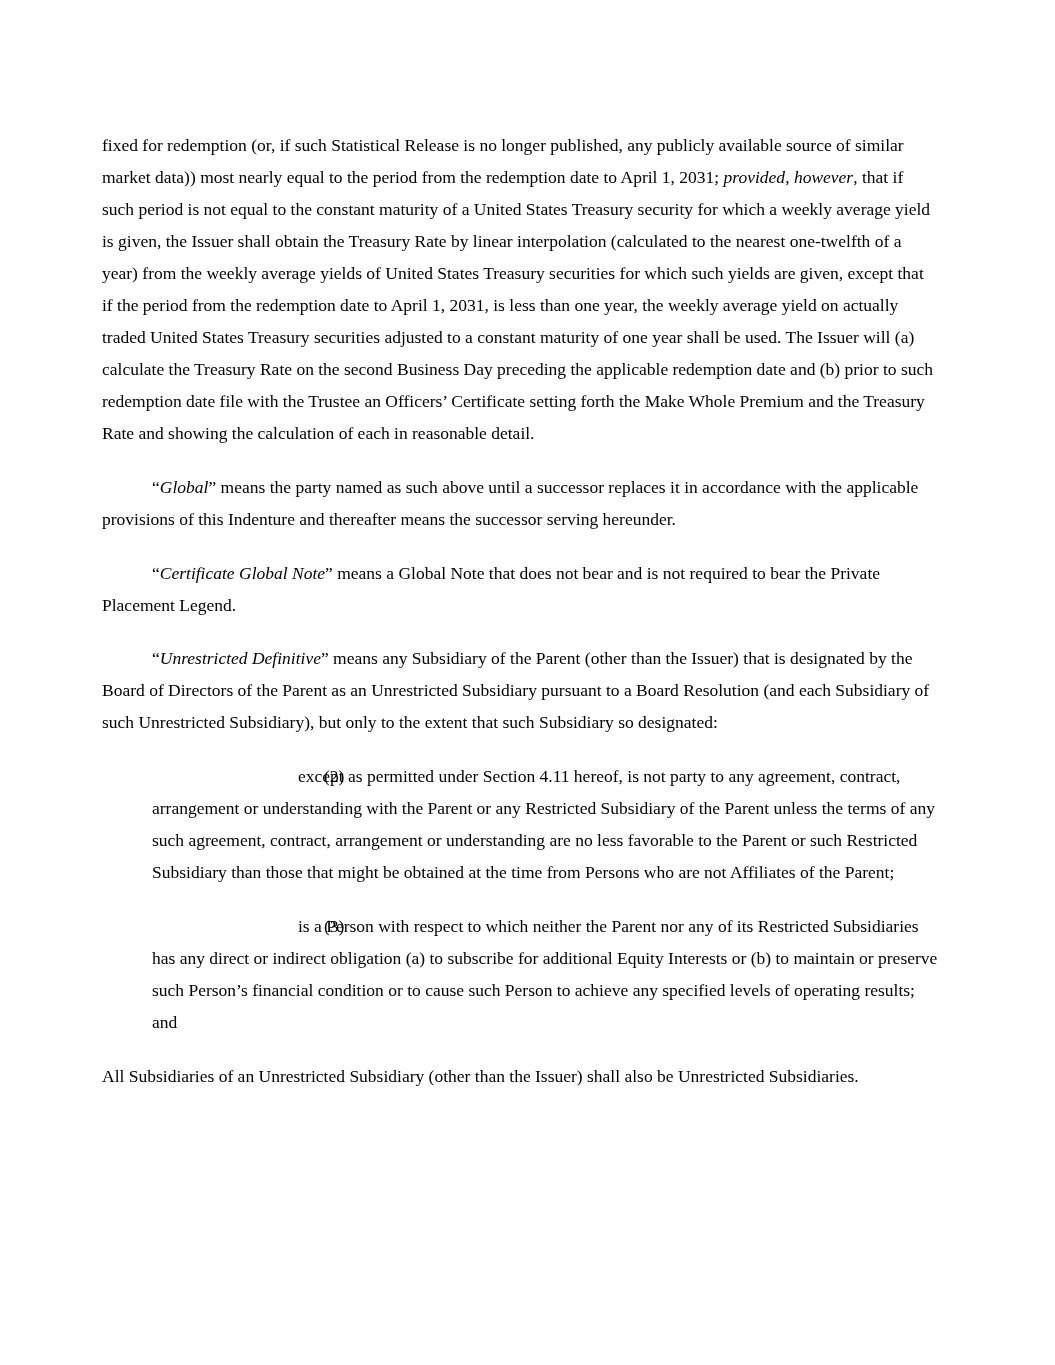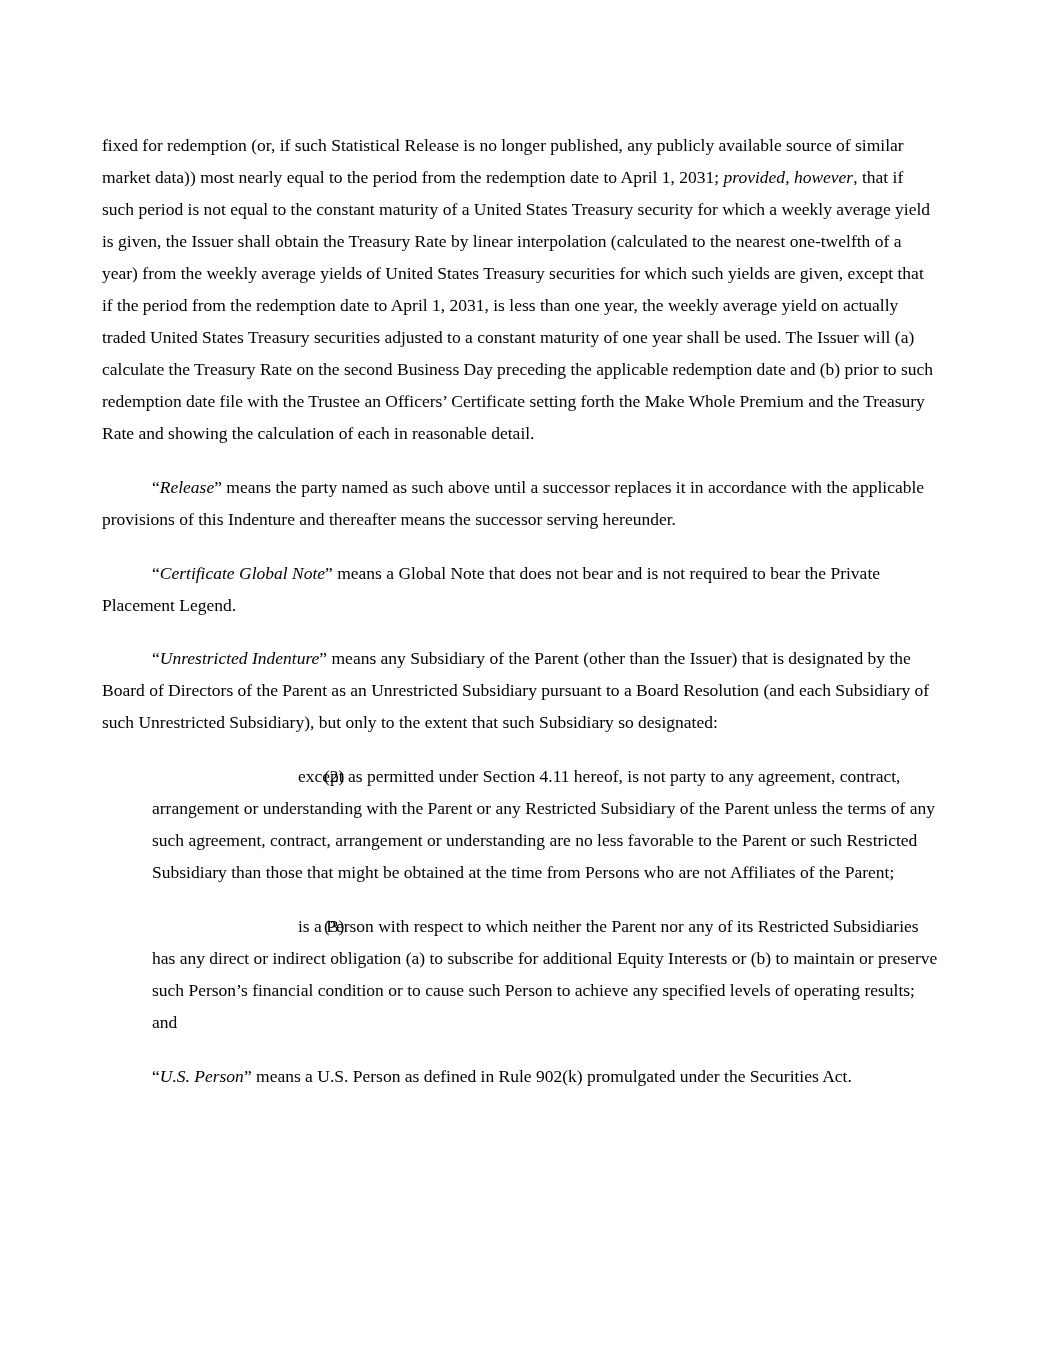--- a/index.html
+++ b/index.html
@@ -54,32 +54,32 @@
   }
 </style>
 </head>
 <body>
 
 <div class="page">
   <div class="body-text">
 
     <p class="para"><span>fixed for redemption (or, if such Statistical Release is no longer published, any publicly available source of similar market data)) most nearly equal to the period from the redemption date to April 1, 2031; </span><span class="i">provided</span><span>, </span><span class="i">however</span><span>, that if such period is not equal to the constant maturity of a United States Treasury security for which a weekly average yield is given, the Issuer shall obtain the Treasury Rate by linear interpolation (calculated to the nearest one-twelfth of a year) from the weekly average yields of United States Treasury securities for which such yields are given, except that if the period from the redemption date to April 1, 2031, is less than one year, the weekly average yield on actually traded United States Treasury securities adjusted to a constant maturity of one year shall be used.  The Issuer will (a) calculate the Treasury Rate on the second Business Day preceding the applicable redemption date and (b) prior to such redemption date file with the Trustee an Officers’ Certificate setting forth the Make Whole Premium and the Treasury Rate and showing the calculation of each in reasonable detail.</span></p>
 
-    <p class="para indent"><span>“</span><span class="i">Release</span><span>” means the party named as such above until a successor replaces it in accordance with the applicable provisions of this Indenture and thereafter means the successor serving hereunder.</span></p>
+    <p class="para indent"><span>“</span><span class="i">Global</span><span>” means the party named as such above until a successor replaces it in accordance with the applicable provisions of this Indenture and thereafter means the successor serving hereunder.</span></p>
 
 
     <p class="para indent"><span>“</span><span class="i">Certificate Global Note</span><span>” means a Global Note that does not bear and is not required to bear the Private Placement Legend.</span></p>
 
-    <p class="para indent"><span>“</span><span class="i">Unrestricted Indenture</span><span>” means any Subsidiary of the Parent (other than the Issuer) that is designated by the Board of Directors of the Parent as an Unrestricted Subsidiary pursuant to a Board Resolution (and each Subsidiary of such Unrestricted Subsidiary), but only to the extent that such Subsidiary so designated:</span></p>
+    <p class="para indent"><span>“</span><span class="i">Unrestricted Definitive</span><span>” means any Subsidiary of the Parent (other than the Issuer) that is designated by the Board of Directors of the Parent as an Unrestricted Subsidiary pursuant to a Board Resolution (and each Subsidiary of such Unrestricted Subsidiary), but only to the extent that such Subsidiary so designated:</span></p>
 
 
     <p class="clause"><span class="num">(2)</span><span>except as permitted under Section 4.11 hereof, is not party to any agreement, contract, arrangement or understanding with the Parent or any Restricted Subsidiary of the Parent unless the terms of any such agreement, contract, arrangement or understanding are no less favorable to the Parent or such Restricted Subsidiary than those that might be obtained at the time from Persons who are not Affiliates of the Parent;</span></p>
 
     <p class="clause"><span class="num">(3)</span><span>is a Person with respect to which neither the Parent nor any of its Restricted Subsidiaries has any direct or indirect obligation (a) to subscribe for additional Equity Interests or (b) to maintain or preserve such Person’s financial condition or to cause such Person to achieve any specified levels of operating results; and</span></p>
 
 
+    <p class="para"><span>All Subsidiaries of an Unrestricted Subsidiary (other than the Issuer) shall also be Unrestricted Subsidiaries.</span></p>
 
-    <p class="para indent"><span>“</span><span class="i">U.S. Person</span><span>” means a U.S. Person as defined in Rule 902(k) promulgated under the Securities Act.</span></p>
 
   </div>
 
   <div class="footer">30</div>
 </div>
 
 </body></html>

